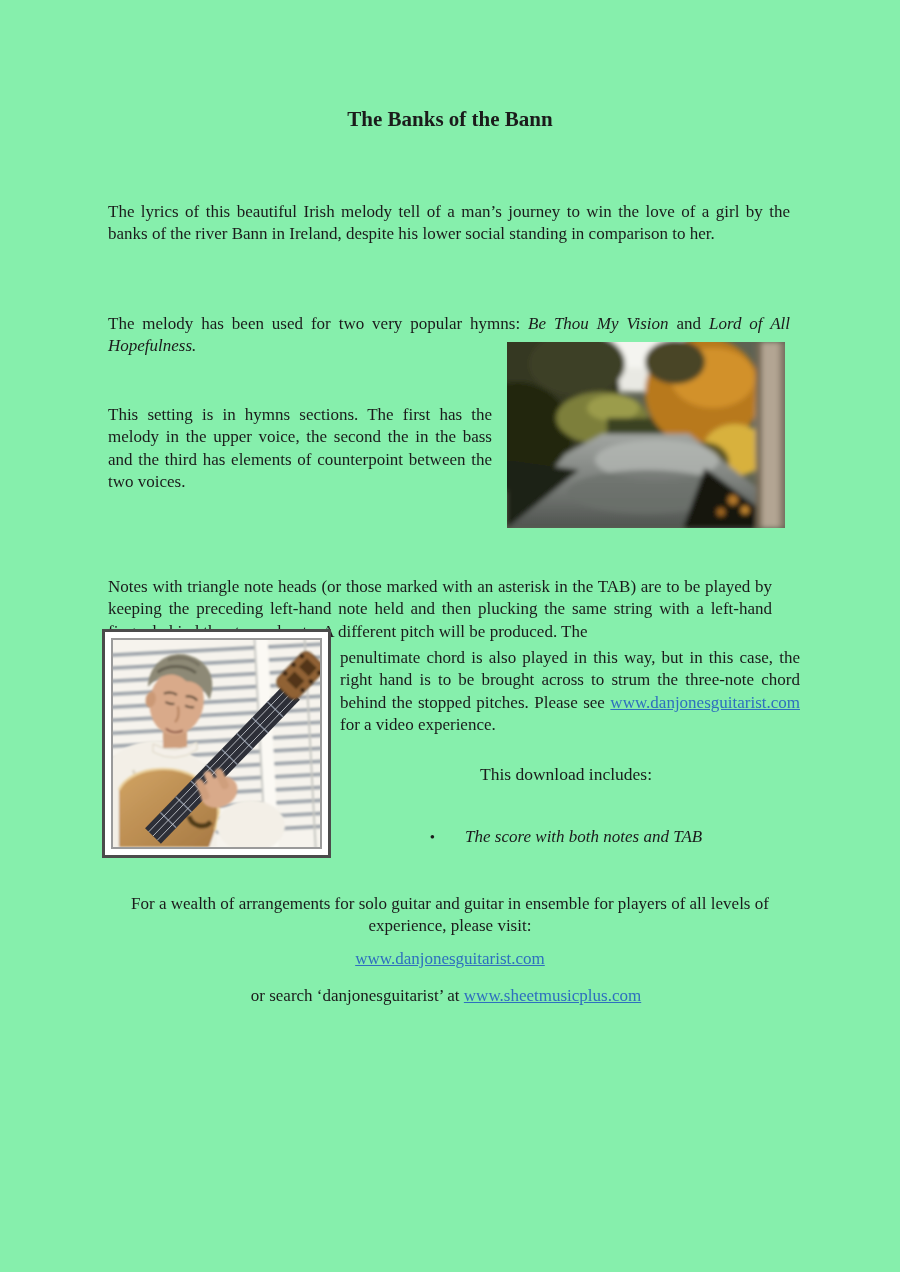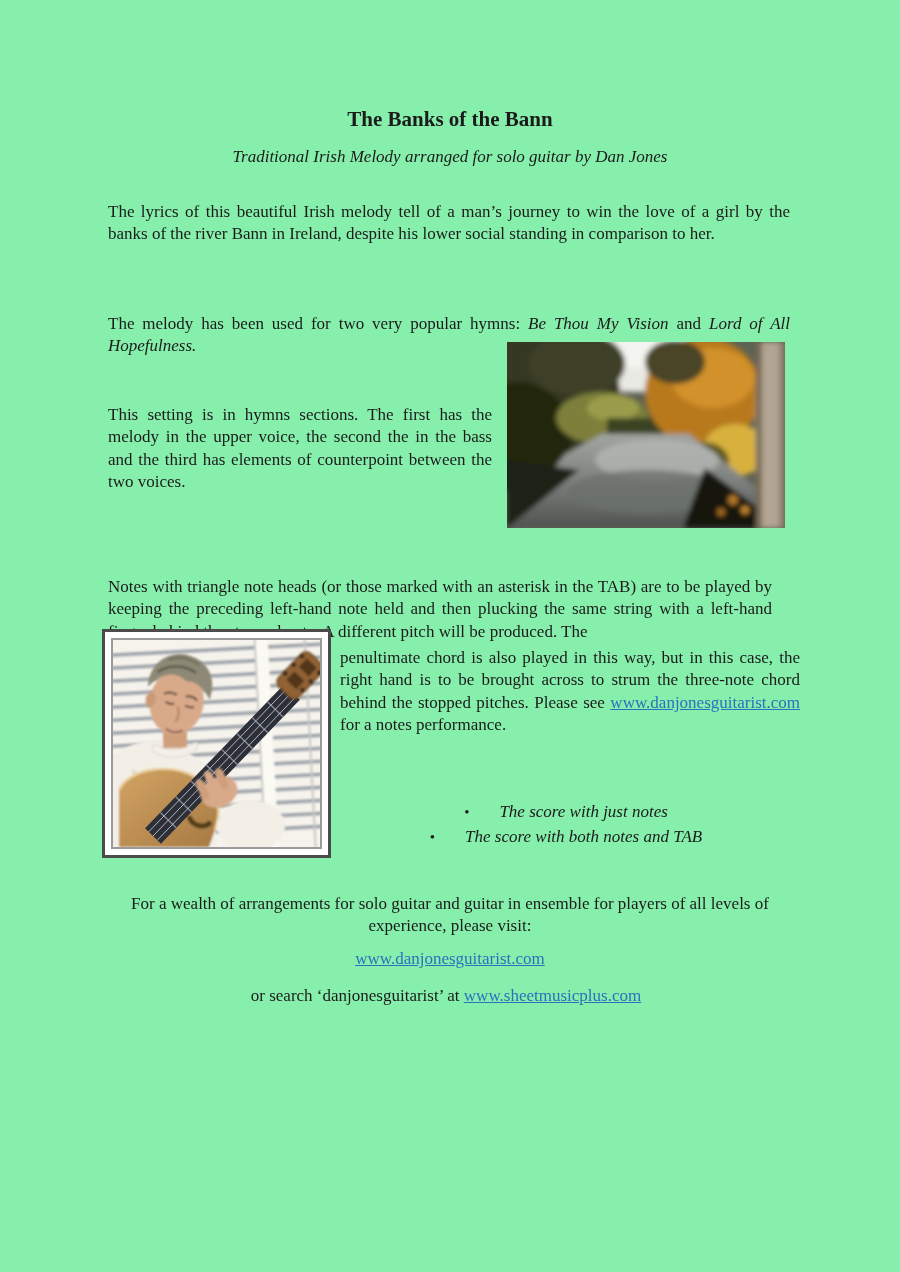--- a/index.html
+++ b/index.html
@@ -58,21 +58,20 @@
   .footer-link-line { top: 949px; left: 108px; width: 684px; text-align: center; font-size: 17px; }
   .footer-search-line { top: 986px; left: 104px; width: 684px; text-align: center; font-size: 17px; }
 </style>
 </head>
 <body>
 
 <div class="page">
 
   <div class="abs doc-title">The Banks of the Bann</div>
 
-  <div class="abs doc-subtitle">Traditional Irish Melody arranged for solo guitar by Dan Jones</div>
 
   <p class="abs body-text p-hymns"><span>The melody has been used for two very popular hymns: </span><span class="hymn-title">Be Thou My Vision</span><span> and </span><span class="hymn-title">Lord of All Hopefulness.</span></p>
 
   <p class="abs body-text p-intro">The lyrics of this beautiful Irish melody tell of a man’s journey to win the love of a girl by the banks of the river Bann in Ireland, despite his lower social standing in comparison to her.</p>
 
   <figure class="abs river-figure" style="margin:0;" aria-label="Autumn trees along the banks of the river Bann">
     <svg width="278" height="186" viewBox="0 0 278 186">
       <defs>
         <filter id="soft" x="-20%" y="-20%" width="140%" height="140%">
             <feGaussianBlur stdDeviation="2.4"></feGaussianBlur>
@@ -218,24 +217,24 @@
             <rect x="88" y="132" width="8" height="22" rx="4" fill="#cd9b78"></rect>
             <rect x="99" y="128" width="8" height="24" rx="4" fill="#d7a685"></rect>
             <rect x="110" y="130" width="8" height="22" rx="4" fill="#cd9b78"></rect>
           </g>
         </g>
         <rect width="207" height="207" fill="#fff3e0" opacity="0.06"></rect>
       </svg>
     </div>
   </figure>
 
-  <p class="abs body-text p-technique2"><span>penultimate chord is also played in this way, but in this case, the right hand is to be brought across to strum the three-note chord behind the stopped pitches. Please see </span><a class="doc-link">www.danjonesguitarist.com</a><span> for a notes performance.</span></p>
-
-
-  <div class="abs bullet-line bullet-1"><span class="bullet-mark">•</span><span class="bullet-text">The score with just notes</span></div>
+  <p class="abs body-text p-technique2"><span>penultimate chord is also played in this way, but in this case, the right hand is to be brought across to strum the three-note chord behind the stopped pitches. Please see </span><a class="doc-link">www.danjonesguitarist.com</a><span> for a video experience.</span></p>
+
+  <div class="abs download-heading">This download includes:</div>
+
 
   <div class="abs footer-visit">For a wealth of arrangements for solo guitar and guitar in ensemble for players of all levels of experience, please visit:</div>
 
   <div class="abs bullet-line bullet-2"><span class="bullet-mark">•</span><span class="bullet-text">The score with both notes and TAB</span></div>
 
   <div class="abs footer-link-line"><a class="doc-link">www.danjonesguitarist.com</a></div>
 
   <div class="abs footer-search-line"><span>or search ‘danjonesguitarist’ at </span><a class="doc-link">www.sheetmusicplus.com</a></div>
 
 </div>

